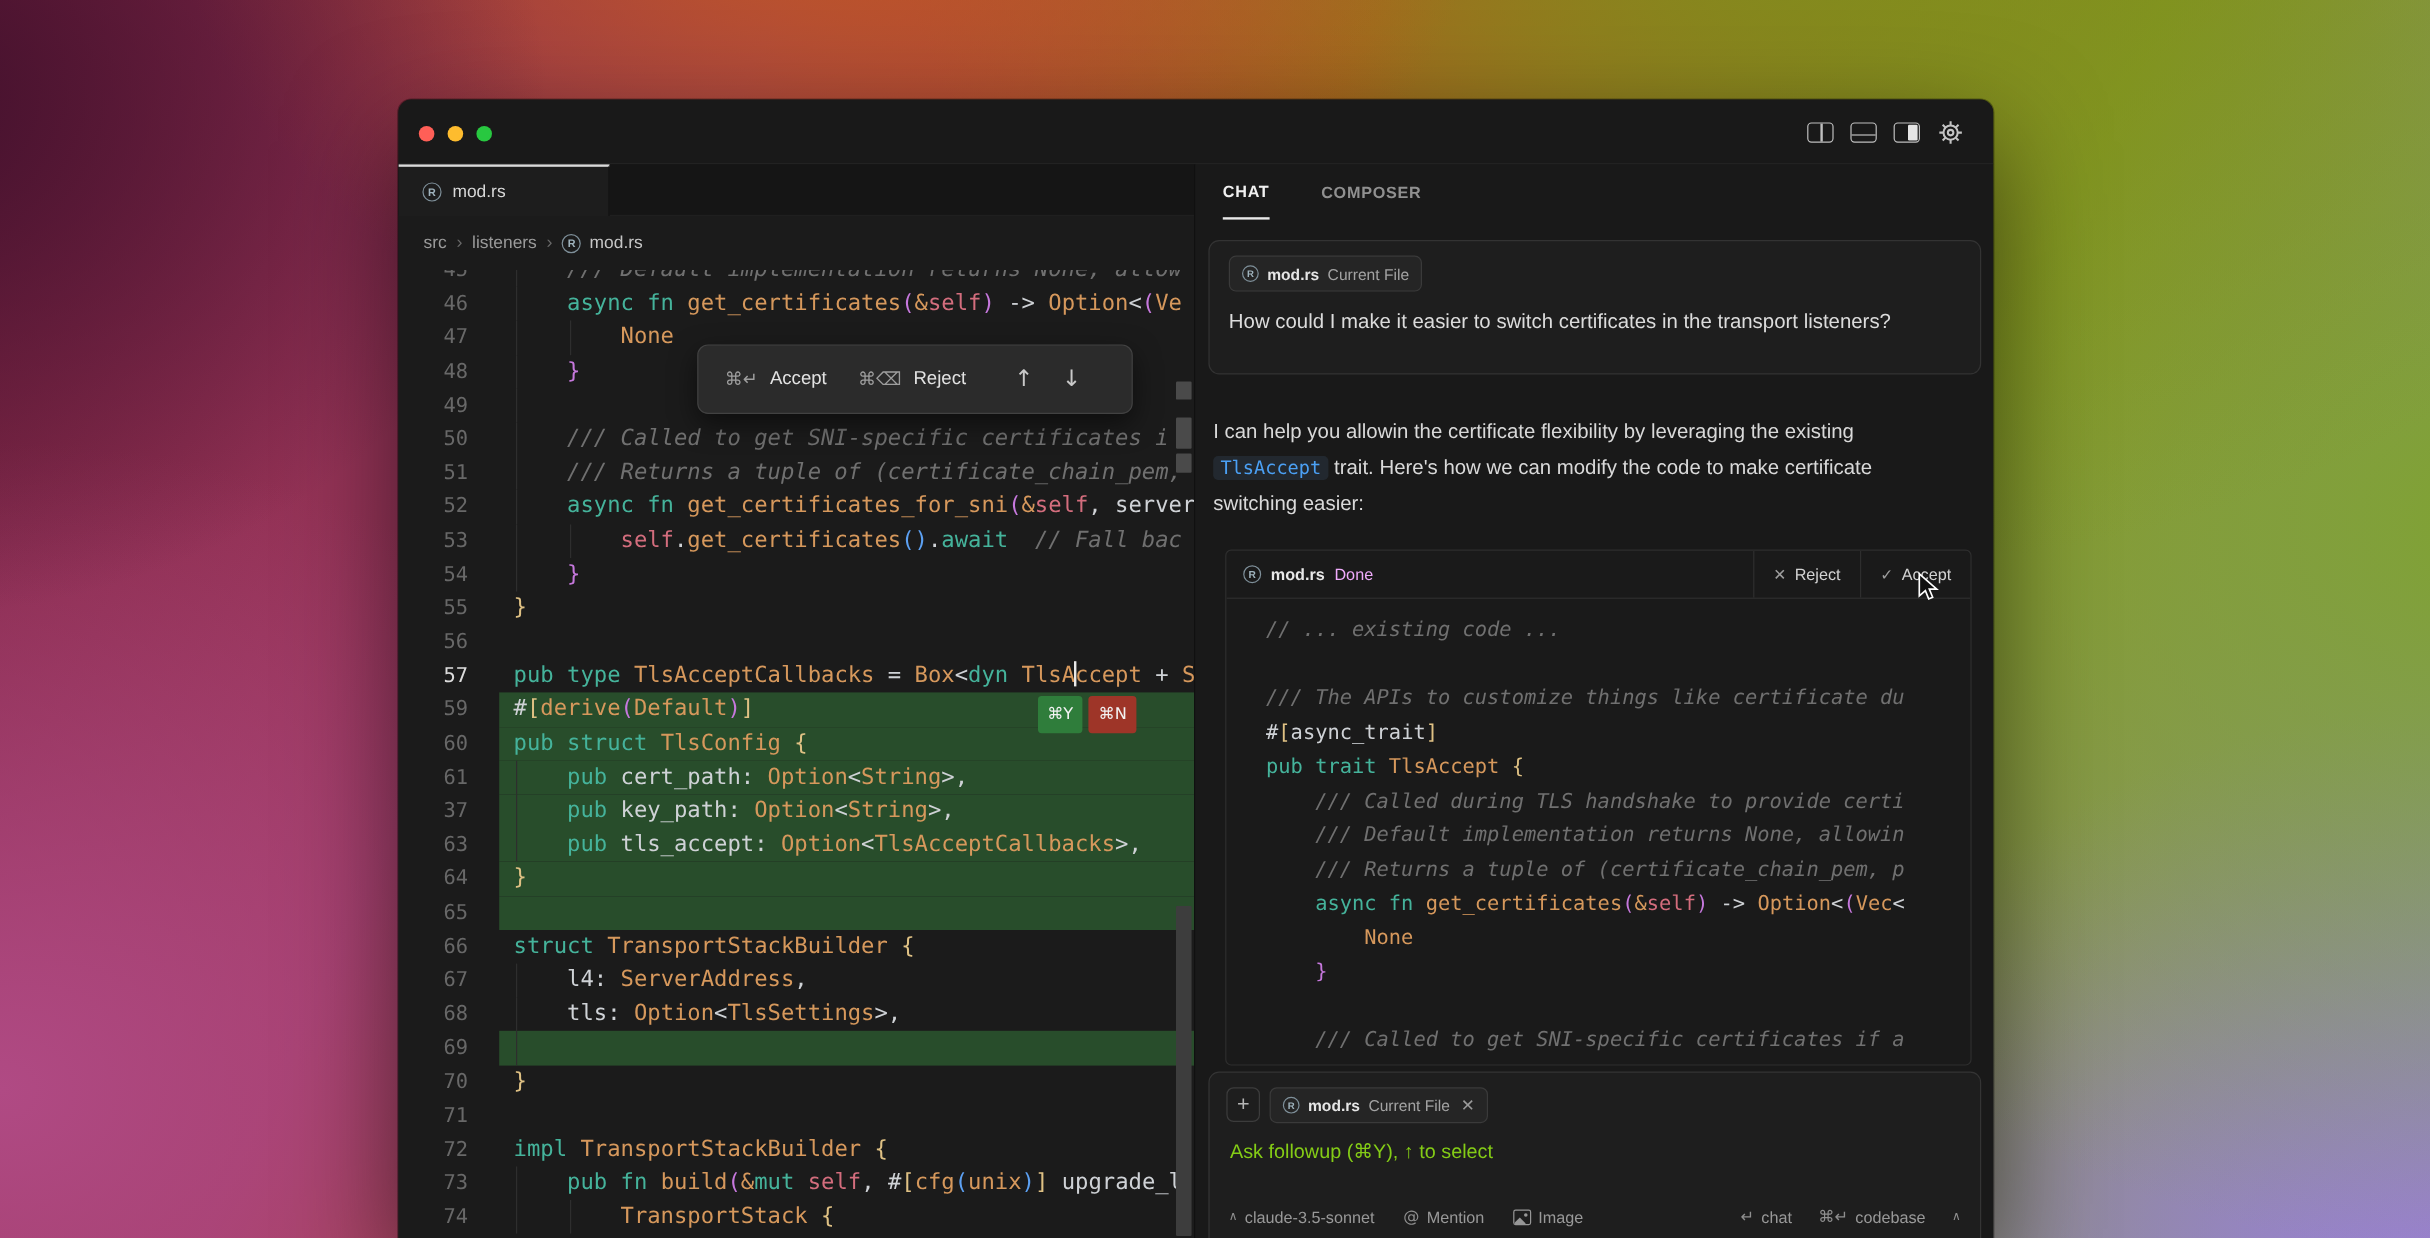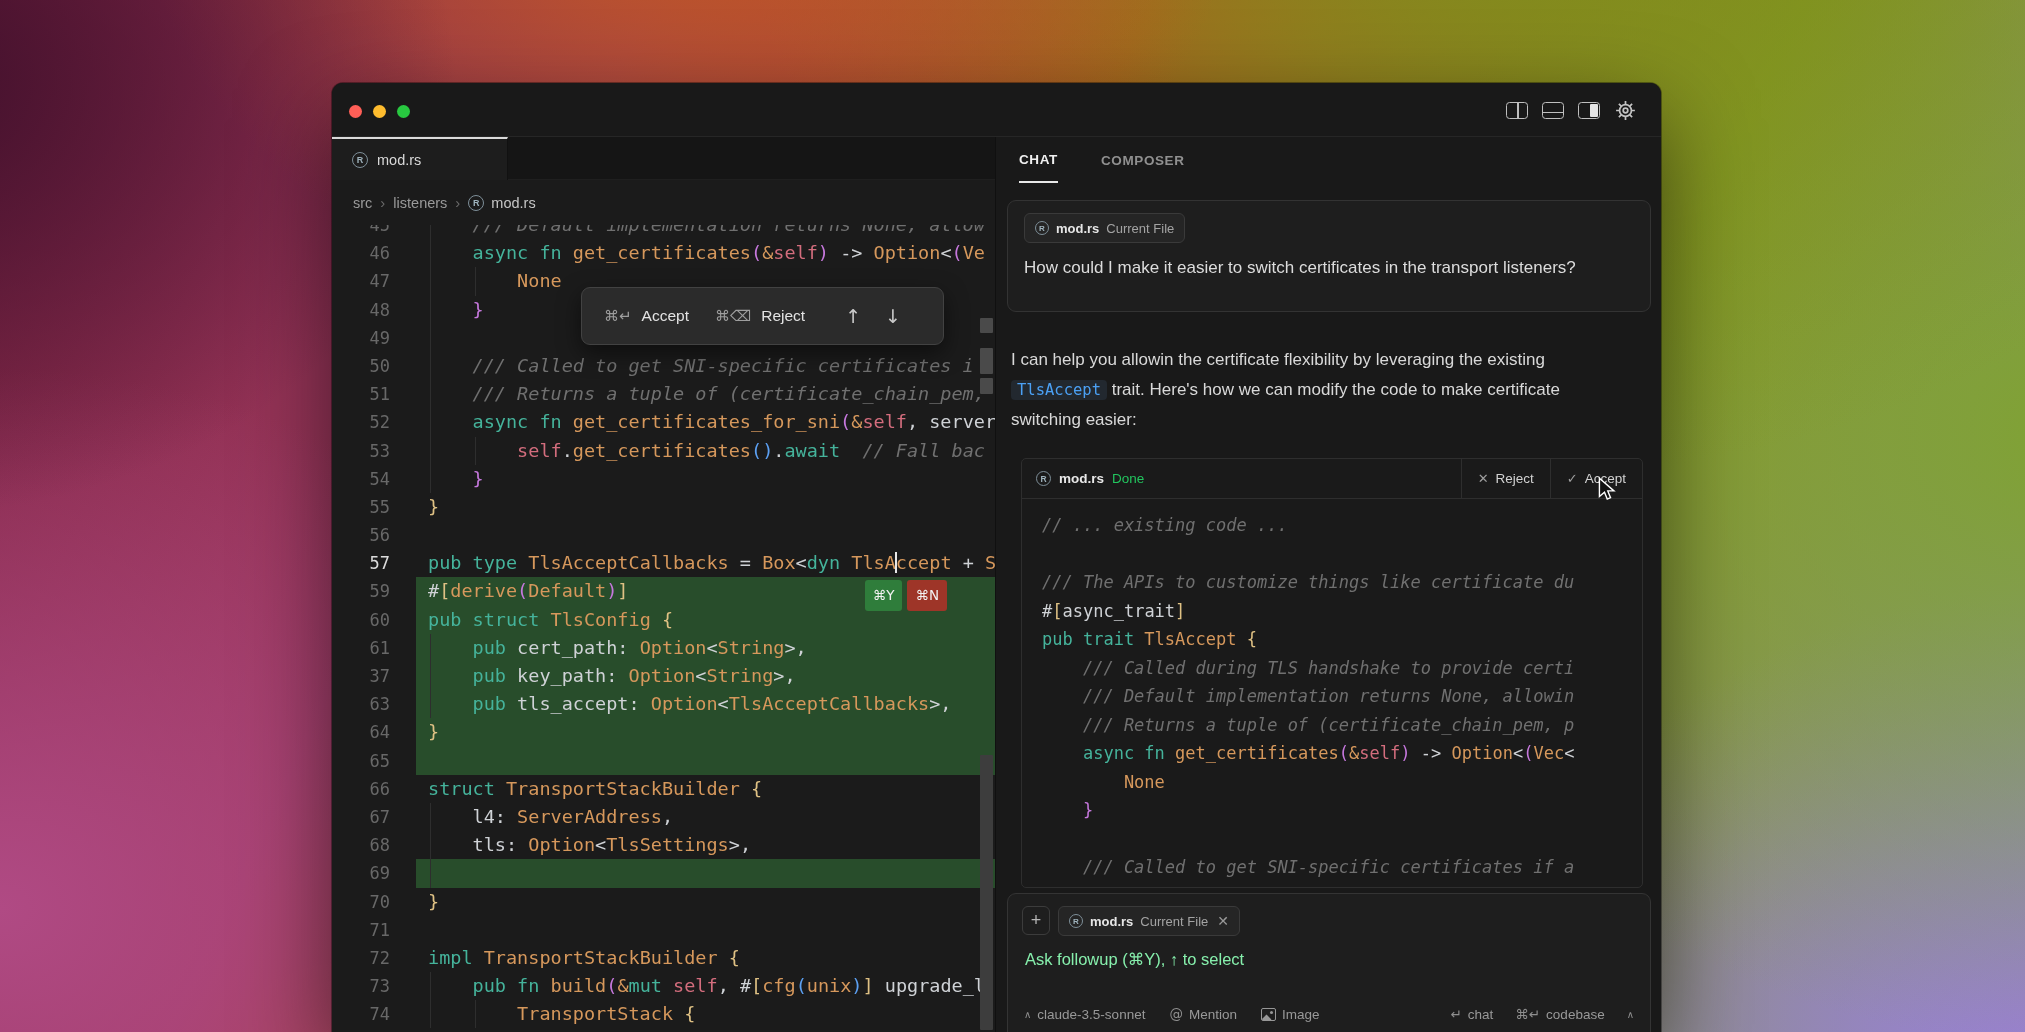--- a/index.html
+++ b/index.html
@@ -77,35 +77,35 @@
   .chip { display:inline-flex; align-items:center; gap:7px; height:30px; padding:0 10px; background:#252525; border:1px solid #3a3a3a; border-radius:6px;
           font-size:13px; color:#e6e6e6; }
   .chip .muted { color:#a3a3a3; }
   .chip .close { color:#9a9a9a; font-size:14px; margin-left:2px; }
   .user-msg { position:absolute; left:16px; top:52px; width:584px; color:#dcdcdc; font-size:17px; line-height:29px; }
   .answer { position:absolute; left:15px; top:208px; width:618px; color:#d9d9d9; font-size:17px; line-height:30px; }
   .inline-code { font-family:"DejaVu Sans Mono", monospace; font-size:15.5px; color:#4ba0f4; background:#22282f; border-radius:4px; padding:1px 6px; }
   .code-card { position:absolute; left:25px; top:321px; width:622px; height:430px; background:#1a1a1a; border:1px solid #2e2e2e; border-radius:5px; overflow:hidden; }
   .code-card-header { position:relative; height:40px; border-bottom:1px solid #2e2e2e; display:flex; align-items:center; padding-left:14px; gap:8px; }
   .code-card-header .fname { color:#e8e8e8; font-size:13.5px; font-weight:bold; }
-  .code-card-header .status { color:#22c55e; font-size:13.5px; }
+  .code-card-header .status { color:#f0abfc; font-size:13.5px; }
   .hdr-btns { position:absolute; right:0; top:0; bottom:0; display:flex; }
   .hdr-btn { display:flex; align-items:center; gap:7px; padding:0 16px; border-left:1px solid #2e2e2e; color:#d2d2d2; font-size:13.5px; }
   .hdr-btn .glyph { color:#9e9e9e; font-size:13px; }
   .chat-code { padding:12px 0 0 0; font-family:"DejaVu Sans Mono", monospace; font-size:17px; overflow:hidden; }
   .chat-code .code-row { height:28.5px; line-height:28.5px; }
-  .chat-code .code-row .line-content { margin-left:20px; }
+  .chat-code .code-row .line-content { margin-left:33px; }
   
   .pointer { position:absolute; left:600px; top:340px; z-index:9; }
   
   .input-card { position:absolute; left:11px; top:756px; width:644px; height:210px; background:#1e1e1e; border:1px solid #343434; border-radius:9px; }
   .add-btn { position:absolute; left:14px; top:12px; width:28px; height:29px; border:1px solid #3c3c3c; border-radius:6px; color:#b5b5b5; font-size:18px;
              display:flex; align-items:center; justify-content:center; }
   .input-chip { position:absolute; left:50px; top:12px; }
-  .placeholder { position:absolute; left:17px; top:56px; color:#86efac; font-size:16.5px; }
+  .placeholder { position:absolute; left:17px; top:56px; color:#84cc16; font-size:16.5px; }
   .input-footer { position:absolute; left:16px; right:16px; top:112px; display:flex; align-items:center; color:#999; font-size:13.5px; }
   .f-item { display:flex; align-items:center; gap:6px; margin-right:24px; }
   .f-item .sym { font-family:"DejaVu Sans", sans-serif; color:#8f8f8f; }
   .f-right { margin-left:auto; display:flex; align-items:center; }
   .f-right .f-item { margin-right:0; margin-left:22px; }
   .caret { font-size:10px; color:#8f8f8f; font-family:"DejaVu Sans", sans-serif; }
   .img-icon { width:15px; height:13px; border:1.4px solid #979797; border-radius:2px; position:relative; overflow:hidden; }
   .img-icon::after { content:''; position:absolute; left:1px; bottom:-3px; width:7px; height:7px; background:#979797; transform:rotate(45deg); }
   .img-icon::before { content:''; position:absolute; right:2px; top:2px; width:3px; height:3px; border-radius:50%; background:#979797; }
   .gear { width:23px; height:23px; }

